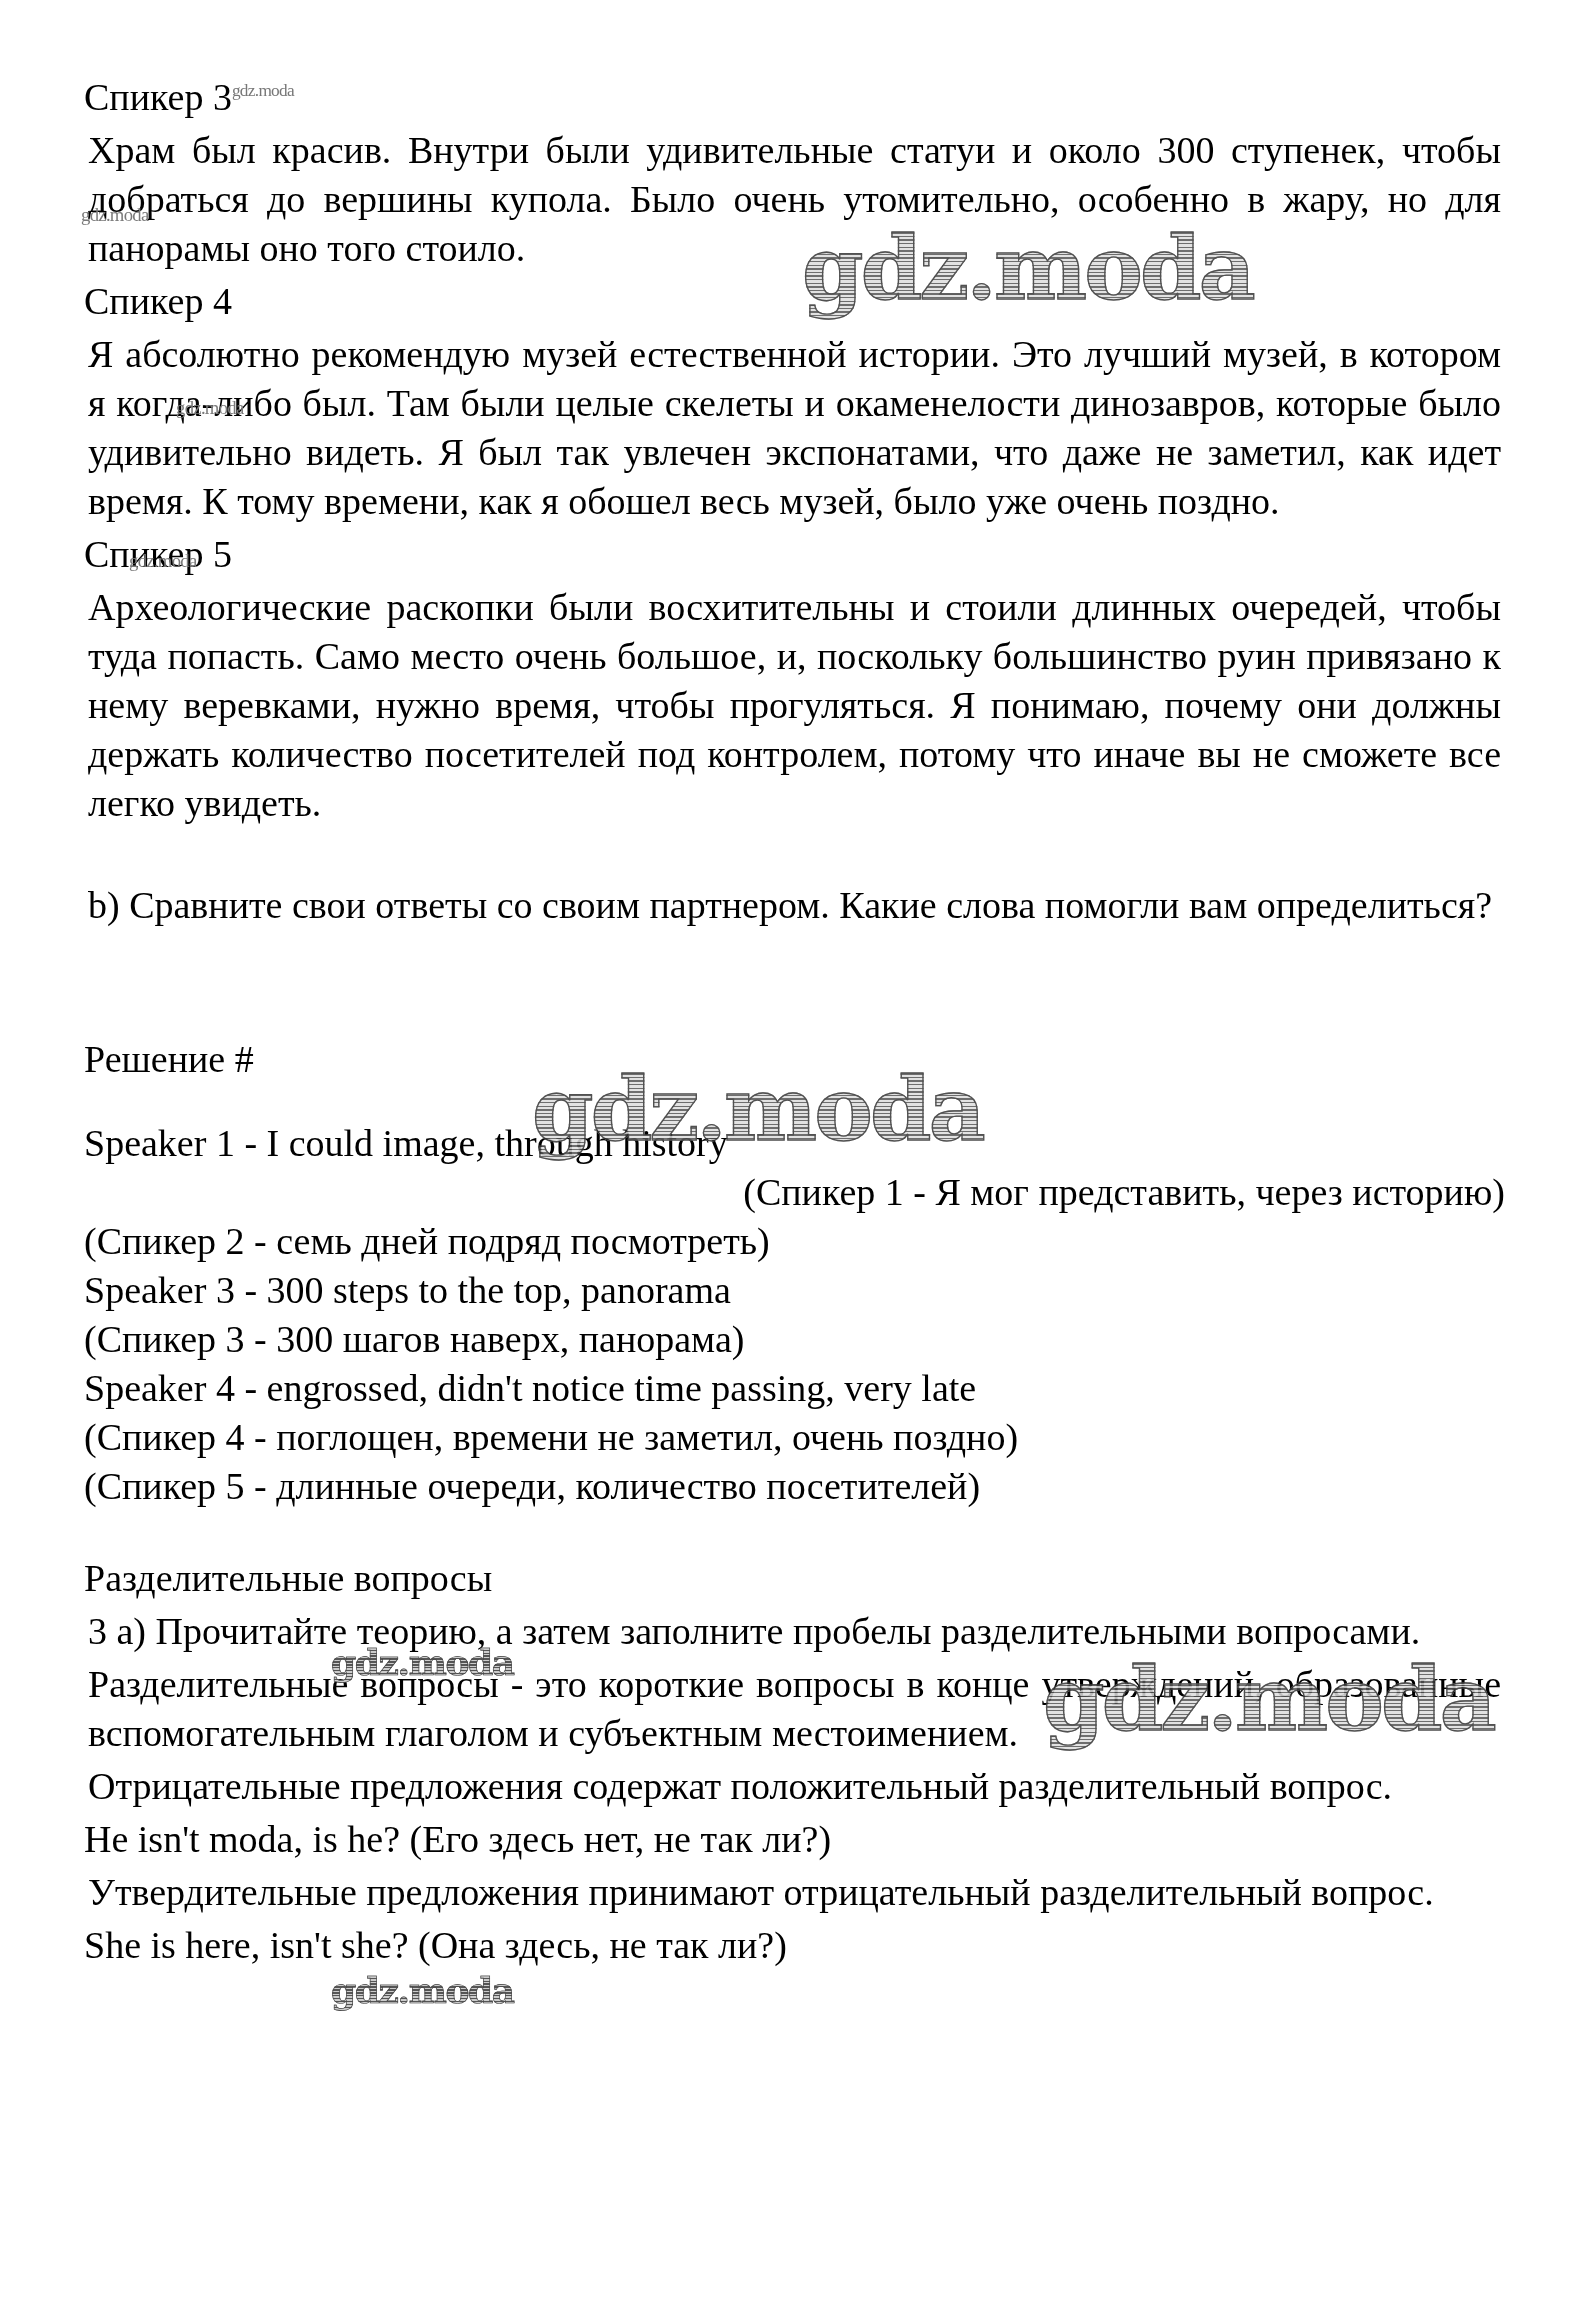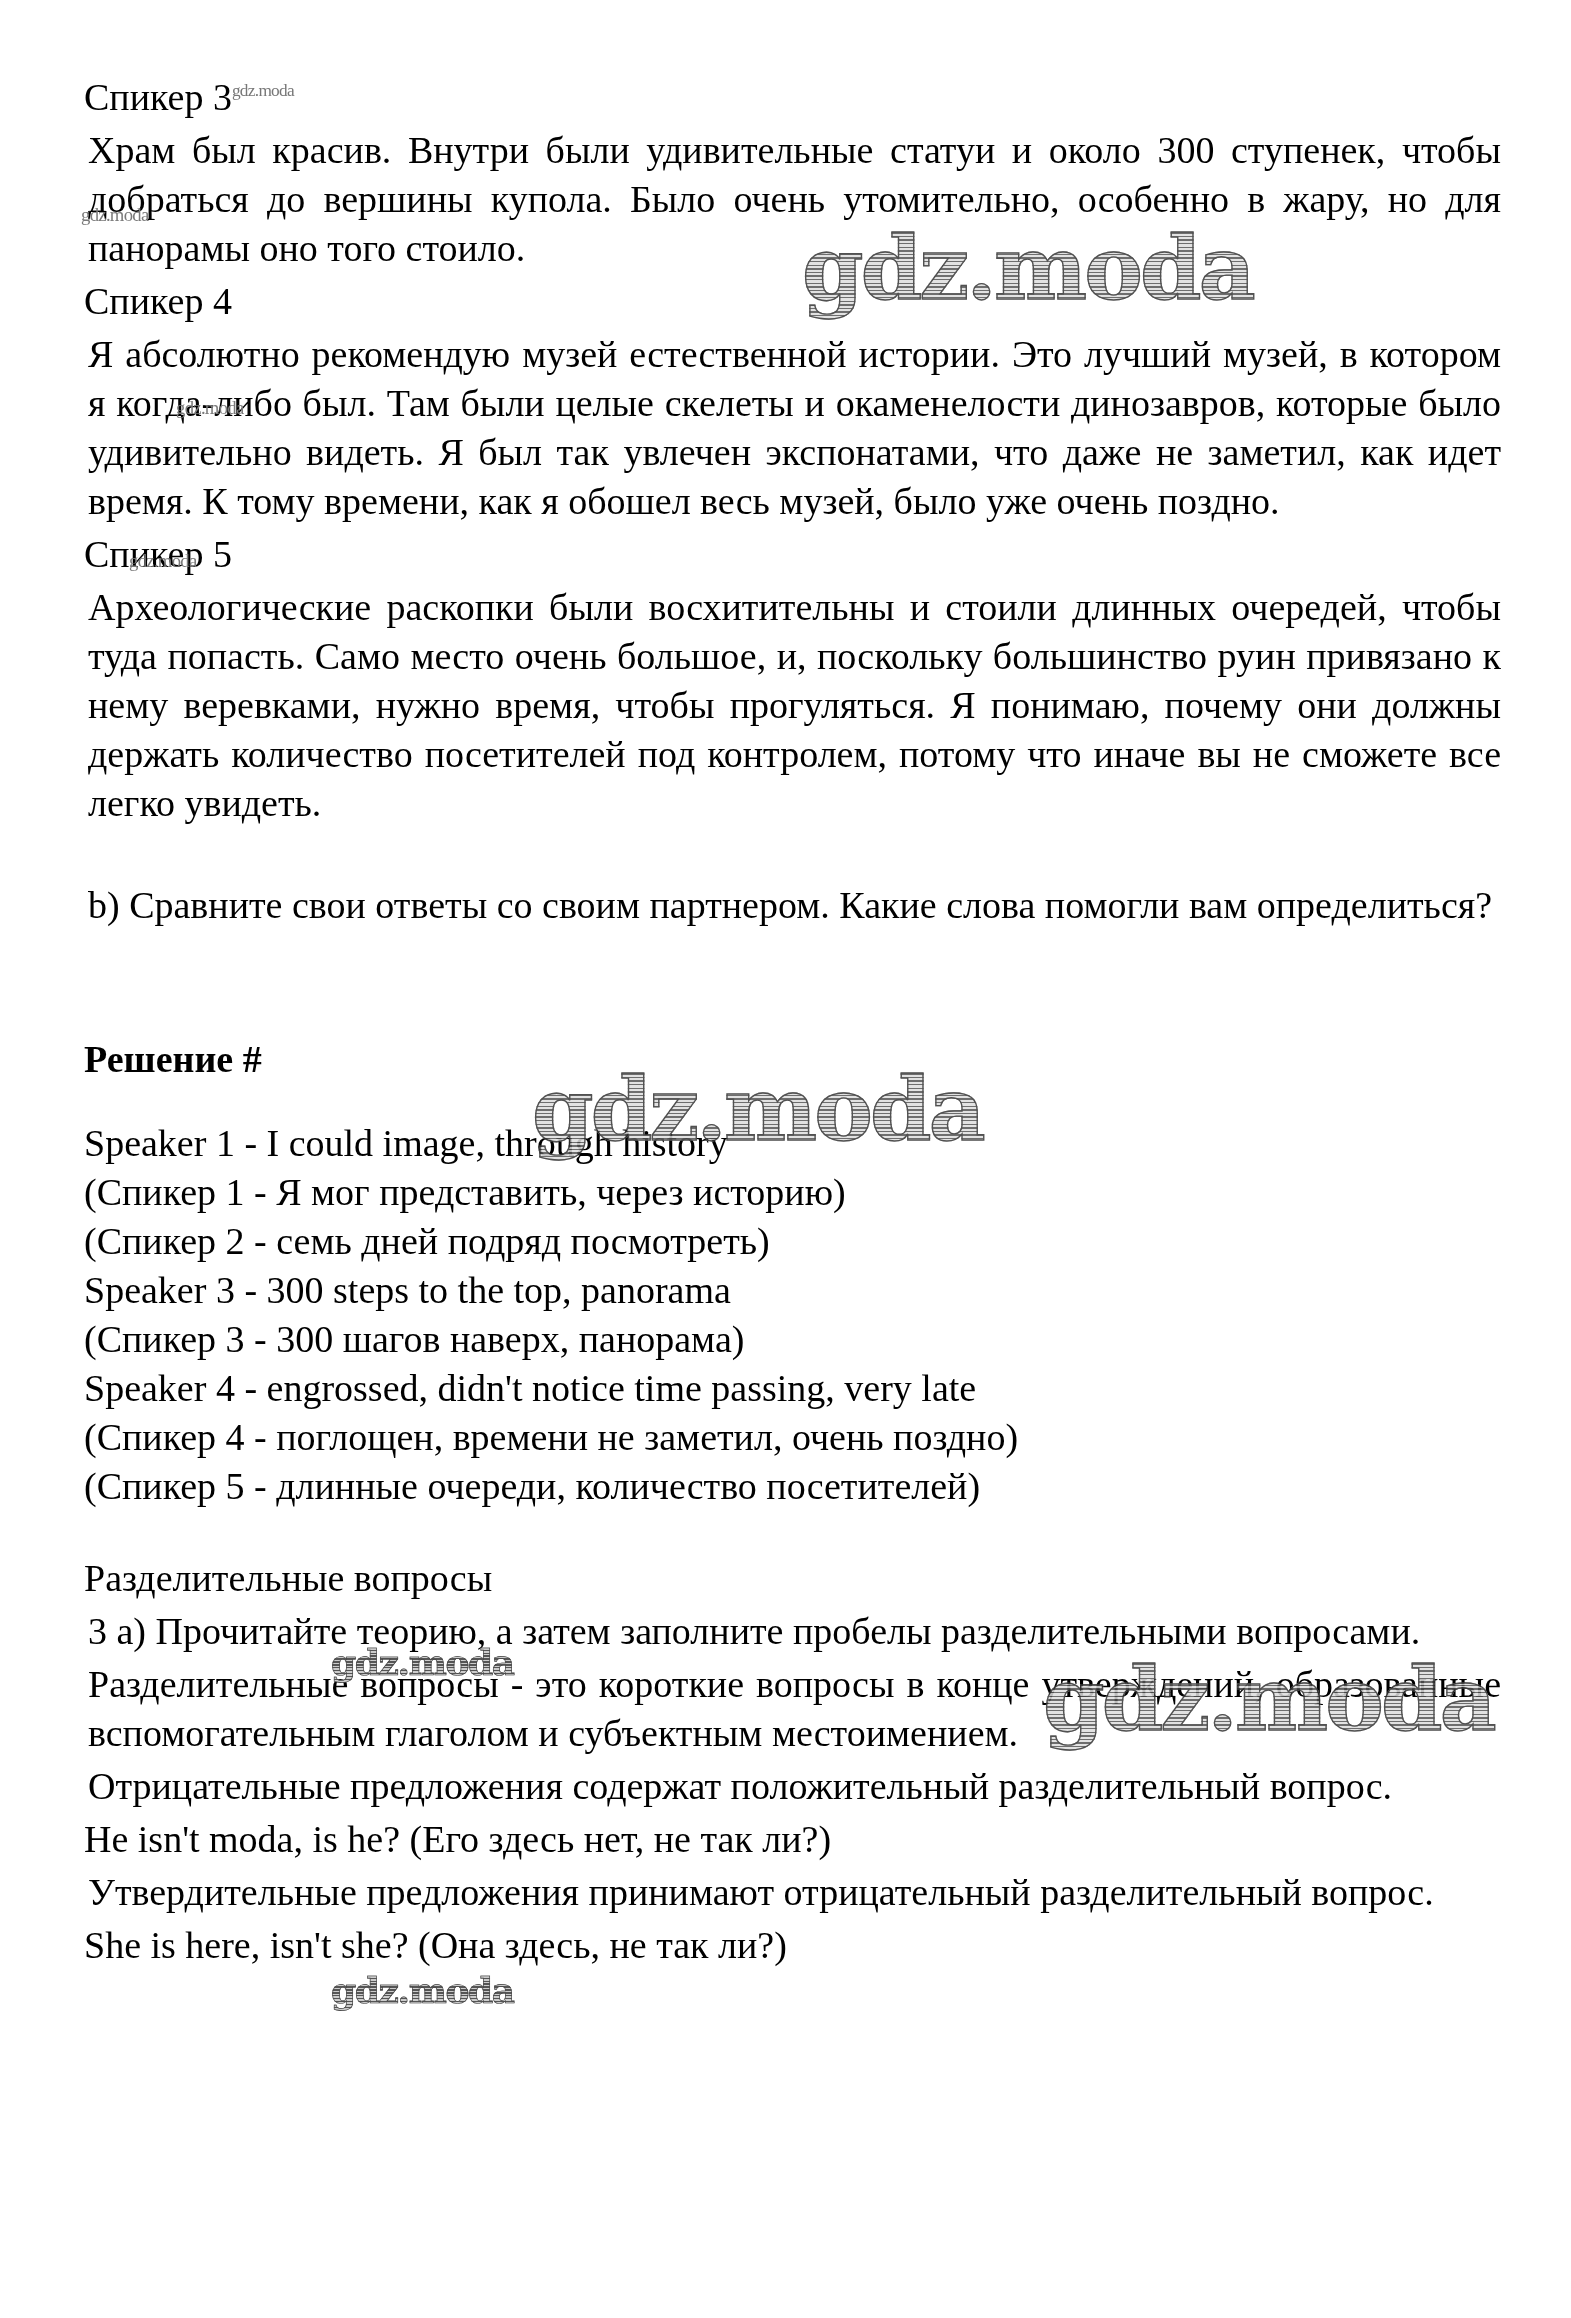--- a/index.html
+++ b/index.html
@@ -11,21 +11,21 @@
   .page { position: absolute; left: 84px; top: 66px; width: 1421px; }
   .line {
     font-size: 38px; line-height: 49px; margin: 0;
     text-align: justify; white-space: normal;
   }
   .para { font-size: 38px; line-height: 49px; margin: 4px; text-align: justify; }
   .para.last-left { text-align-last: left; }
   .gap-1 { height: 45px; }
   .gap-2 { height: 101px; }
   .gap-3 { height: 43px; }
-  .bold { font-weight: bold; }
+  .bold { font-weight: normal; }
   .wm-big {
     position: absolute; font-family: "DejaVu Serif", serif; font-weight: bold;
     font-size: 88px; color: #9a9a9a; letter-spacing: -2.9px;
     -webkit-text-stroke: 1.4px #333; opacity: 0.85;
     background: repeating-linear-gradient(0deg, #555 0 1.4px, #ddd 1.4px 3.6px);
     -webkit-background-clip: text; background-clip: text; -webkit-text-fill-color: transparent;
   }
   .wm-mid {
     position: absolute; font-family: "DejaVu Serif", serif; font-weight: bold;
     font-size: 36px; letter-spacing: -1.4px; -webkit-text-stroke: 0.7px #444;
@@ -60,21 +60,21 @@
 
   <div class="gap-1"></div>
   <p class="para last-left">b) Сравните свои ответы со своим партнером. Какие слова помогли вам определиться?</p>
 
   <div class="gap-2"></div>
   <p class="line bold" style="text-align:left">Решение #</p>
   <div style="height:35px"></div>
 
   <div>
     <p class="line" style="text-align:left">Speaker 1 - I could image, through history</p>
-    <p class="line" style="text-align:left">(Спикер 1 - Я мог представить, через историю)</p>
+    <p class="line" style="text-align:right">(Спикер 1 - Я мог представить, через историю)</p>
     <p class="line" style="text-align:left">(Спикер 2 - семь дней подряд посмотреть)</p>
     <p class="line" style="text-align:left">Speaker 3 - 300 steps to the top, panorama</p>
     <p class="line" style="text-align:left">(Спикер 3 - 300 шагов наверх, панорама)</p>
     <p class="line" style="text-align:left">Speaker 4 - engrossed, didn't notice time passing, very late</p>
     <p class="line" style="text-align:left">(Спикер 4 - поглощен, времени не заметил, очень поздно)</p>
     <p class="line" style="text-align:left">(Спикер 5 - длинные очереди, количество посетителей)</p>
   </div>
 
   <div class="gap-3"></div>
   <div>

